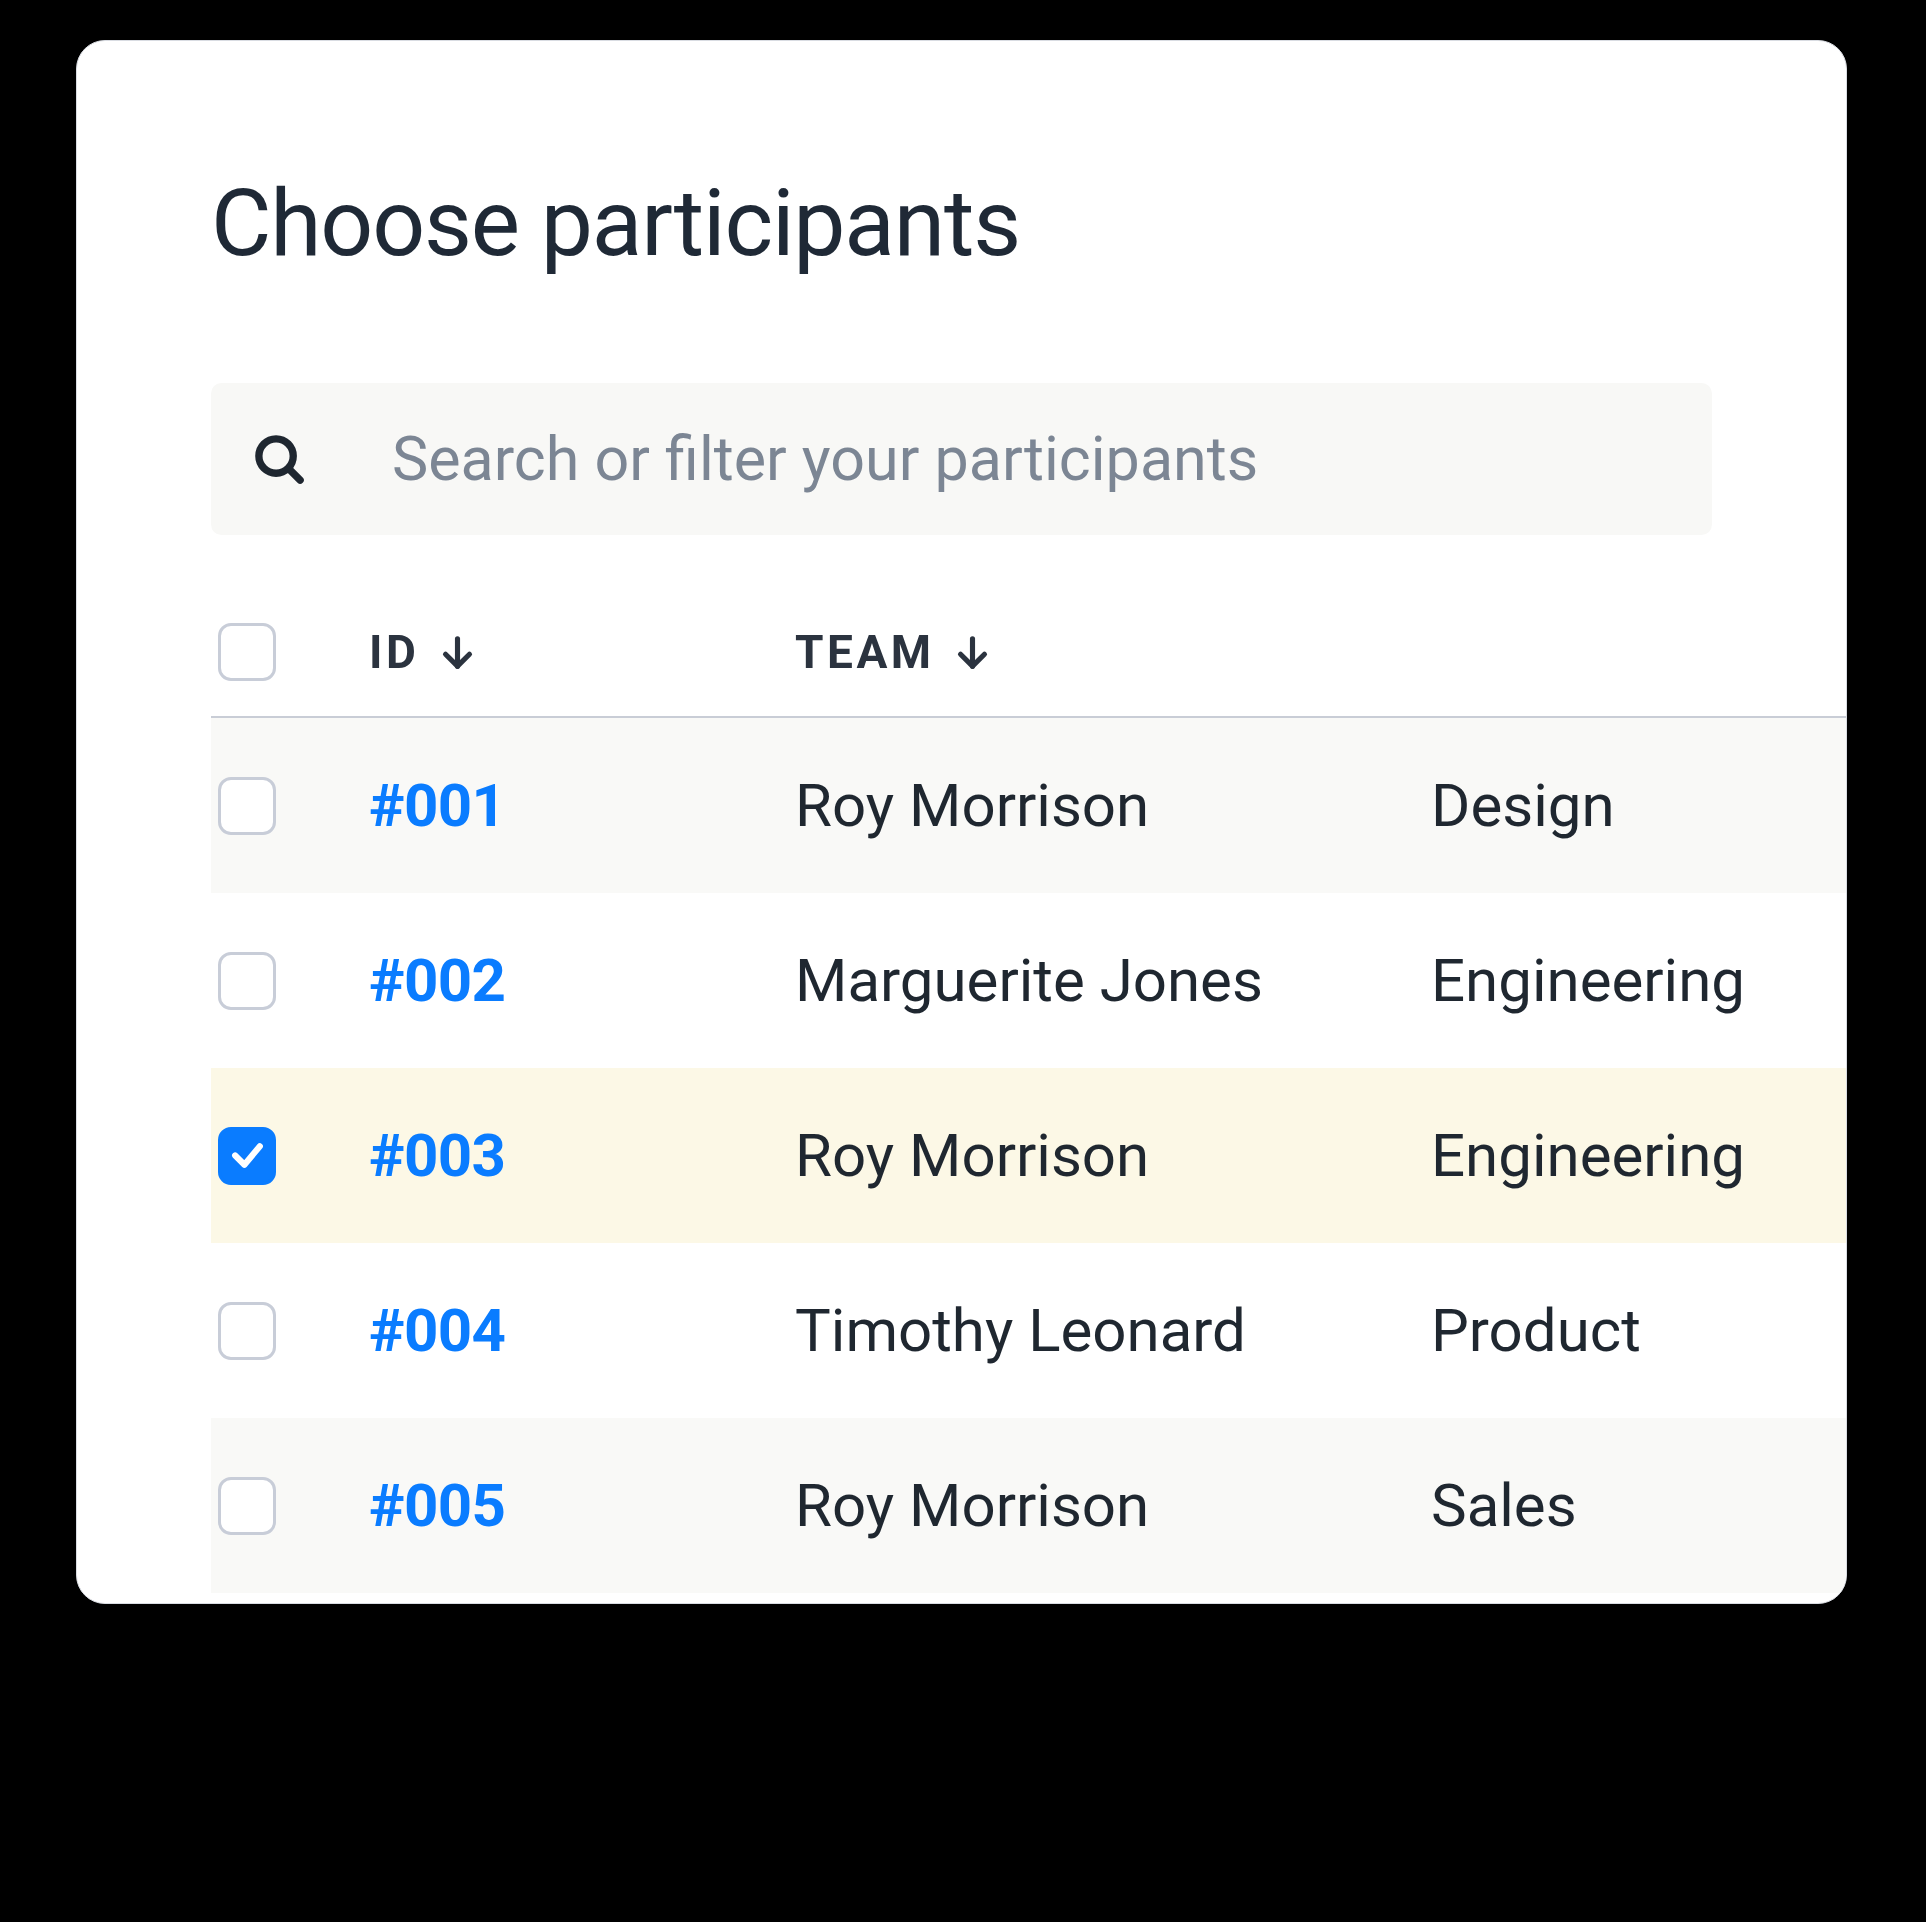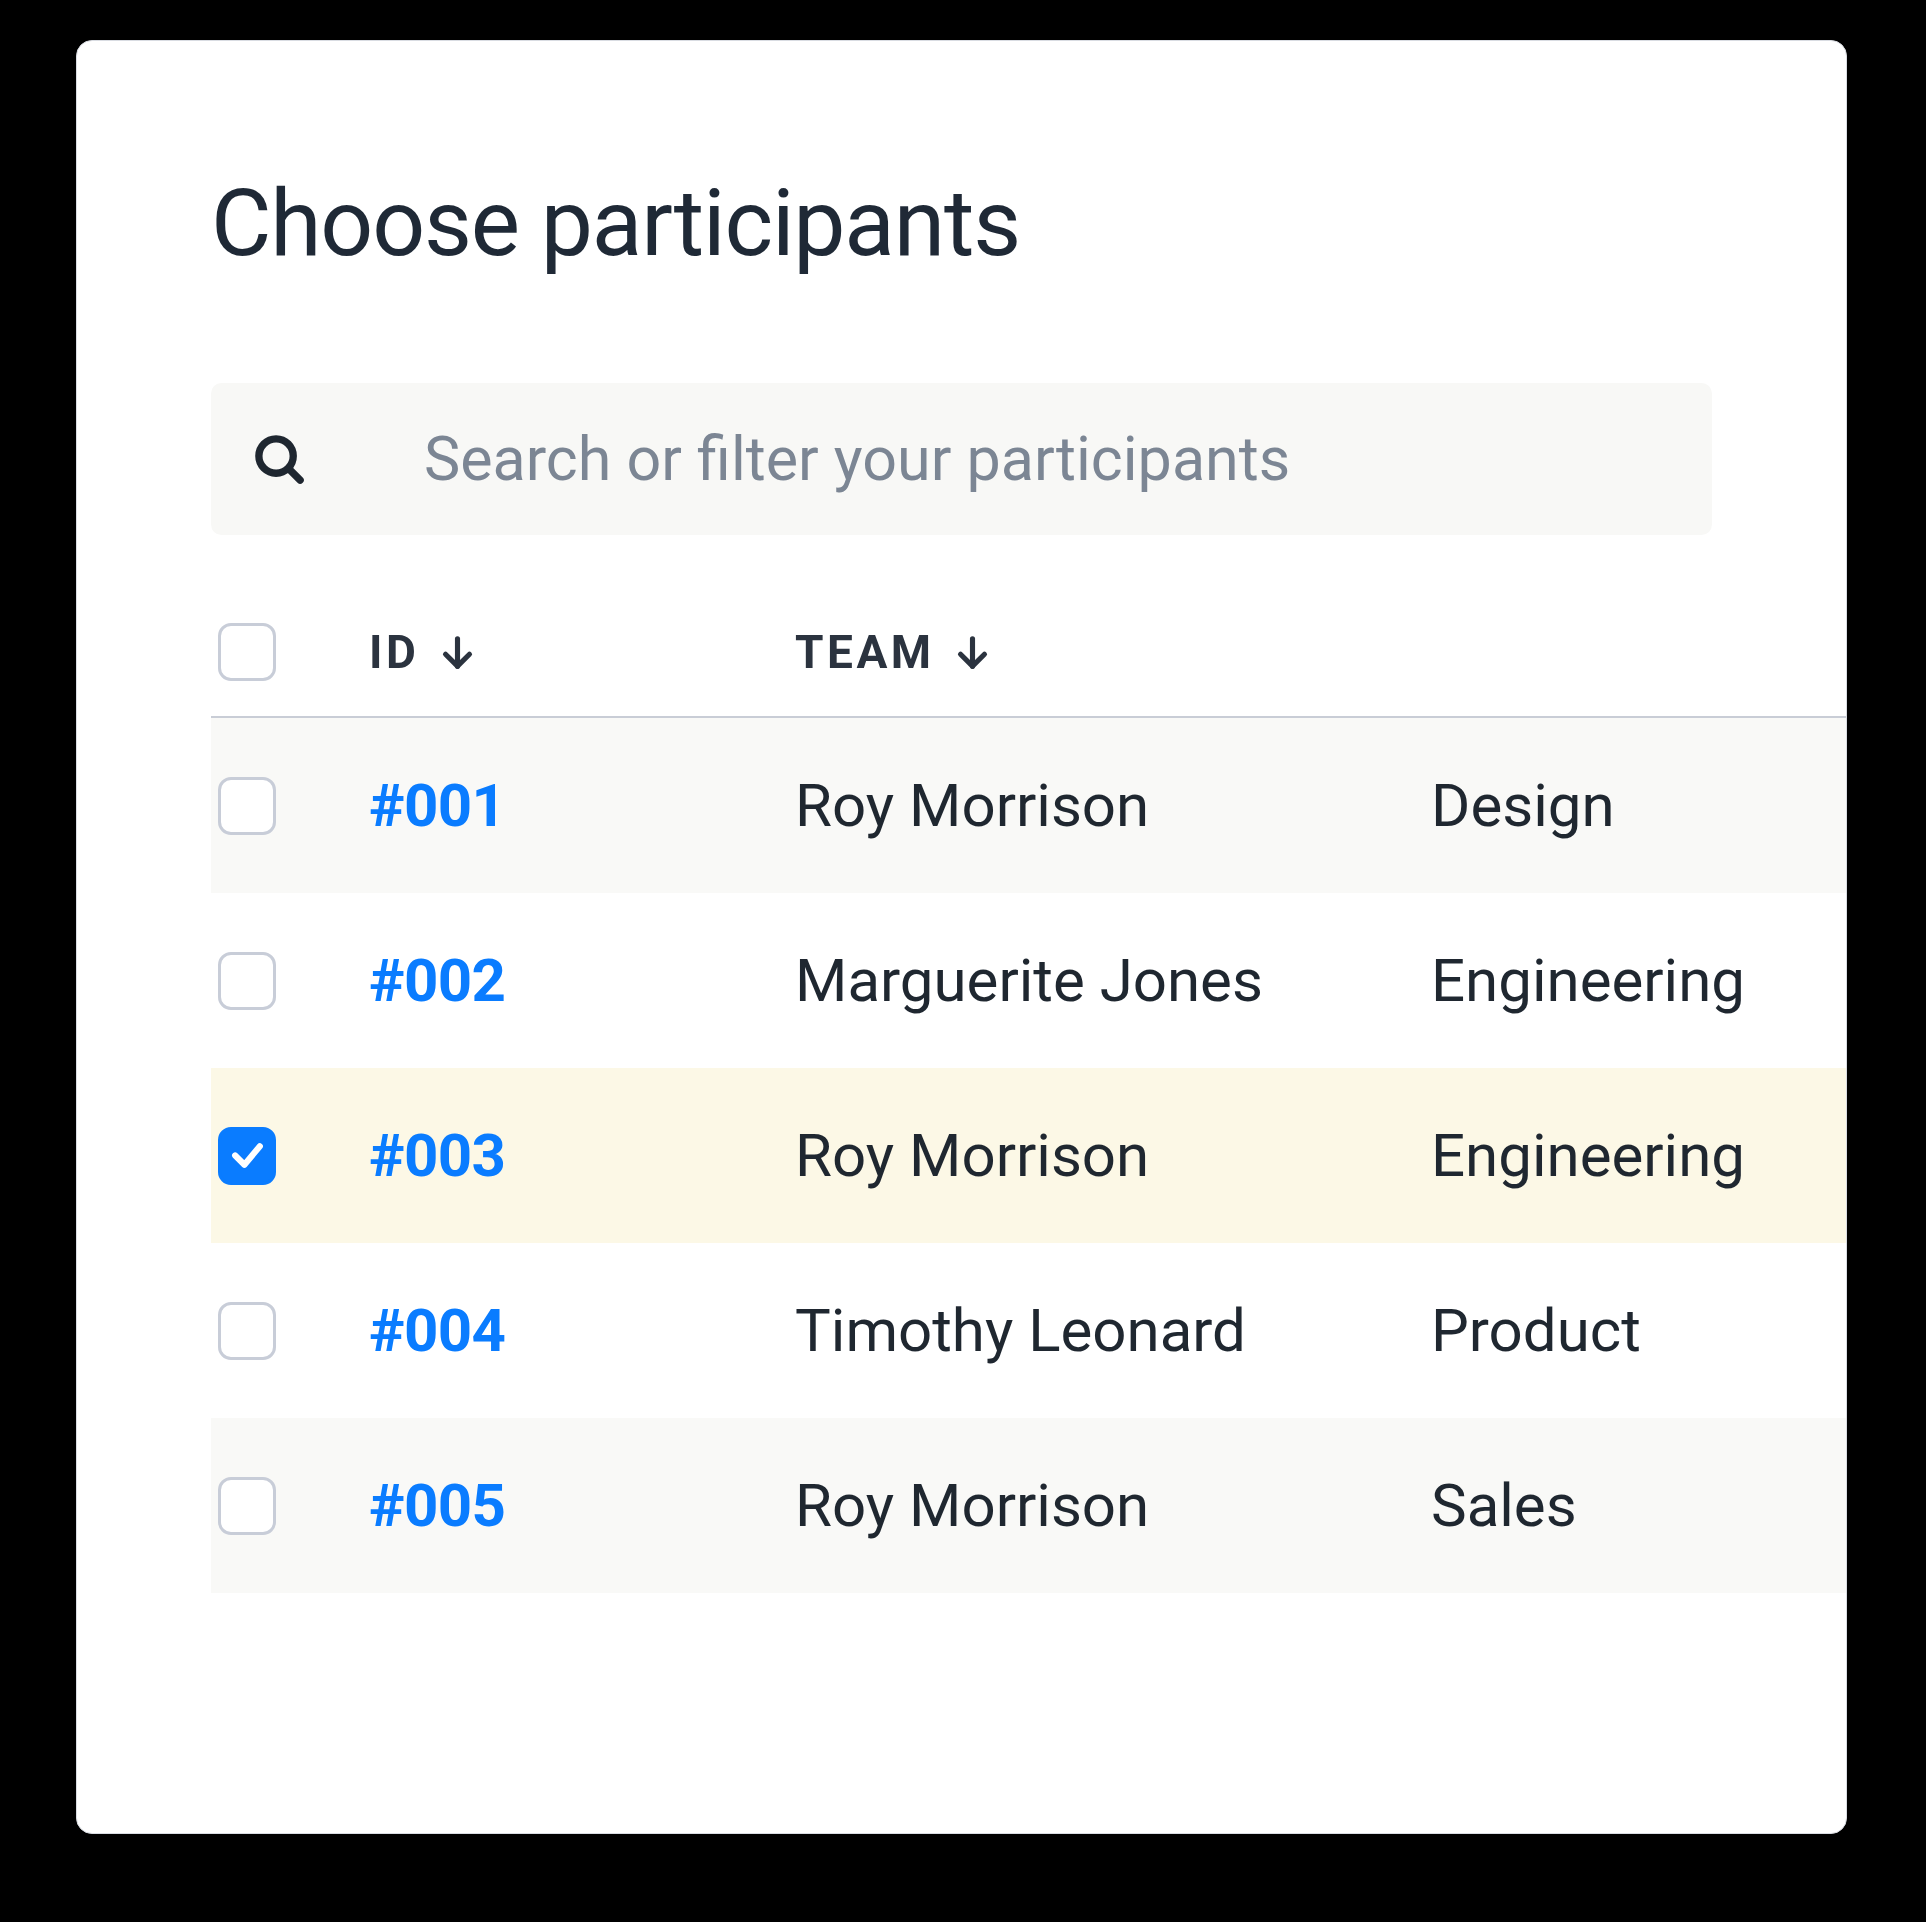--- a/index.html
+++ b/index.html
@@ -7,23 +7,23 @@
   body {
     background: #000;
     font-family: -apple-system, BlinkMacSystemFont, "Segoe UI", Roboto, "Helvetica Neue", Arial, sans-serif;
     overflow: hidden;
   }
   .card {
     position: absolute;
     top: 40px;
     left: 76px;
     width: 1771px;
-    height: 1794px;
+    height: 1564px;
     background: #fff;
-    border-radius: 16px;
+    border-radius: 29px;
     border: 1.2px solid #d9dce2;
     box-shadow: 0 23px 58px rgba(0,0,0,0.45);
     overflow: hidden;
   }
   .inner {
     padding: 128px 134px 0 134px;
   }
   .title {
     font-size: 93px;
     font-weight: 400;
@@ -32,21 +32,20 @@
     margin-bottom: 105px;
   }
   .search-bar {
     background: #f8f8f6;
     border-radius: 10.5px;
     height: 152px;
     display: flex;
     align-items: center;
     padding: 0 35px 0 41px;
     margin-bottom: 88px;
-    gap: 32px;
   }
   .search-icon {
     flex: 0 0 auto;
     width: 55px;
     height: 55px;
     margin-right: 85px;
     color: #1f2730;
   }
   .search-icon svg { width: 100%; height: 100%; display:block; }
   .search-input {

